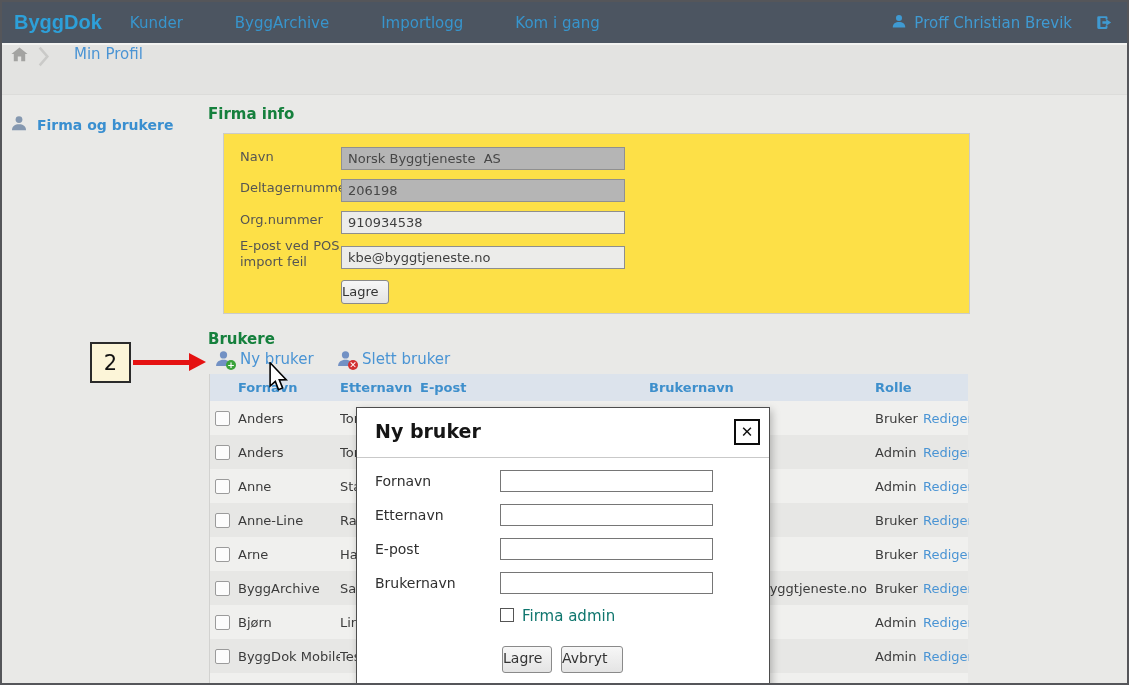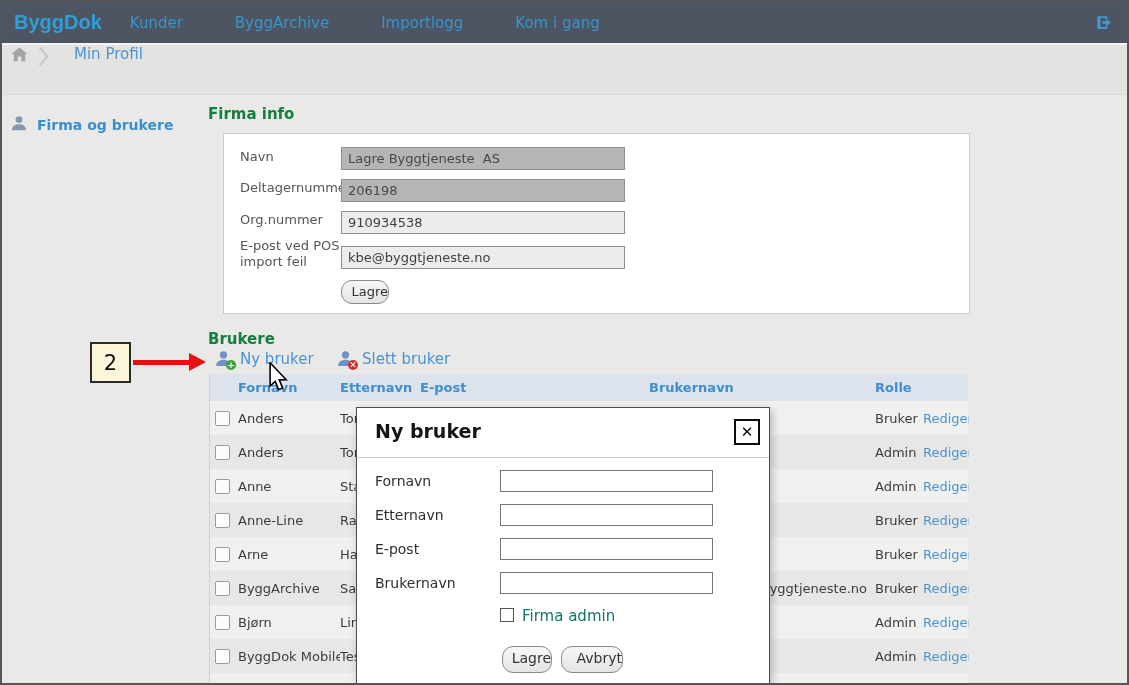--- a/index.html
+++ b/index.html
@@ -33,32 +33,32 @@
     color:#3a8fd0;font-weight:bold;font-size:14px;cursor:pointer;}
   .svg-person-side{fill:#8598b0;}
 
   
   .section-title{position:absolute;font-weight:bold;font-size:15px;color:#15803d;}
   #firma-title{left:206px;top:103px;}
   #brukere-title{left:206px;top:328px;}
 
   
   .panel{position:absolute;left:221px;top:131px;width:745px;height:179px;
-    background:#ffffff;border:1px solid #cbcbc9;}
+    background:#fde047;border:1px solid #cbcbc9;}
   .f-label{position:absolute;left:16px;width:106px;color:#555553;font-size:13px;line-height:16px;}
   .f-input{position:absolute;left:117px;width:270px;height:19px;border:1px solid #8e8e8e;
     background:#ececea;padding:1px 6px;line-height:19px;white-space:pre;overflow:hidden;
     font-size:13px;color:#3f3f3f;}
   .f-input.disabled{background:#b5b5b5;border-color:#909090;color:#474747;}
   #f-label-0{top:15px}  #f-input-0{top:13px}
   #f-label-1{top:46px}  #f-input-1{top:45px}
   #f-label-2{top:78px}  #f-input-2{top:77px}
   #f-label-3{top:104px} #f-input-3{top:112px}
-  .btn{background:linear-gradient(#f7f7f7,#e4e4e4);border:1px solid #8a8a8a;border-radius:11px;
-    color:#333;text-align:right;cursor:pointer;}
+  .btn{background:linear-gradient(#f7f7f7,#e4e4e4);border:1px solid #8a8a8a;border-radius:3px;
+    color:#333;text-align:left;cursor:pointer;}
   #lagre-firma{position:absolute;left:117px;top:146px;width:46px;height:22px;line-height:21px;font-size:13px;}
 
   
   .toolbar-link{position:absolute;display:flex;align-items:center;gap:7px;color:#4a94d4;
     font-size:15px;cursor:pointer;}
   #new-user{left:212px;top:347px;}
   #del-user{left:334px;top:347px;}
   .picon{position:relative;width:19px;height:19px;display:inline-block;}
   .svg-person-blue{fill:#7291c4;}
   .badge{position:absolute;right:-3px;bottom:-2px;width:10px;height:10px;border-radius:50%;
@@ -120,20 +120,29 @@
 
   <div class="navbar">
     <div class="brand">ByggDok</div>
     <nav class="nav-items">
         <span class="nav-item">Kunder</span>
         <span class="nav-item">ByggArchive</span>
         <span class="nav-item">Importlogg</span>
         <span class="nav-item">Kom i gang</span>
       </nav>
     <div class="nav-right">
+      <span class="nav-user">
+        <span>
+          <svg class="svg-person-nav" viewBox="0 0 20 20" width="16" height="16">
+            <circle cx="10" cy="6.2" r="3.8"></circle>
+              <path d="M2.2 18 c0-4.4 3.5-6.6 7.8-6.6 s7.8 2.2 7.8 6.6 z"></path>
+          </svg>
+        </span>
+        <span>Proff Christian Brevik</span>
+      </span>
       <span class="logout">
         <svg viewBox="0 0 20 20" width="17" height="17" fill="#3f9ad2">
           <path d="M3 2.5 h9 a1.5 1.5 0 0 1 1.5 1.5 v2.5 h-2.2 V4.8 H5.2 v10.4 h6.1 V13.5 h2.2 V16 a1.5 1.5 0 0 1 -1.5 1.5 H3 A1.5 1.5 0 0 1 1.5 16 V4 A1.5 1.5 0 0 1 3 2.5 z"></path>
           <polygon points="12,6.2 17.8,10 12,13.8 12,11.4 7.5,11.4 7.5,8.6 12,8.6"></polygon>
         </svg>
       </span>
     </div>
   </div>
 
   <div class="breadcrumb">
@@ -156,21 +165,21 @@
         <circle cx="10" cy="6.2" r="3.8"></circle>
           <path d="M2.2 18 c0-4.4 3.5-6.6 7.8-6.6 s7.8 2.2 7.8 6.6 z"></path>
       </svg>
     </span>
     <span>Firma og brukere</span>
   </div>
 
   <div class="section-title" id="firma-title">Firma info</div>
   <div class="panel">
     <div class="f-label" id="f-label-0">Navn</div>
-    <div class="f-input disabled" id="f-input-0">Lagre Byggtjeneste  AS</div>
+    <div class="f-input disabled" id="f-input-0">Norsk Byggtjeneste  AS</div>
     <div class="f-label" id="f-label-1">Deltagernummer</div>
     <div class="f-input disabled" id="f-input-1">206198</div>
     <div class="f-label" id="f-label-2">Org.nummer</div>
     <div class="f-input" id="f-input-2">910934538</div>
     <div class="f-label" id="f-label-3">E-post ved POS import feil</div>
     <div class="f-input" id="f-input-3">kbe@byggtjeneste.no</div>
     <div class="btn" id="lagre-firma">Lagre</div>
   </div>
 
   <div class="section-title" id="brukere-title">Brukere</div>

